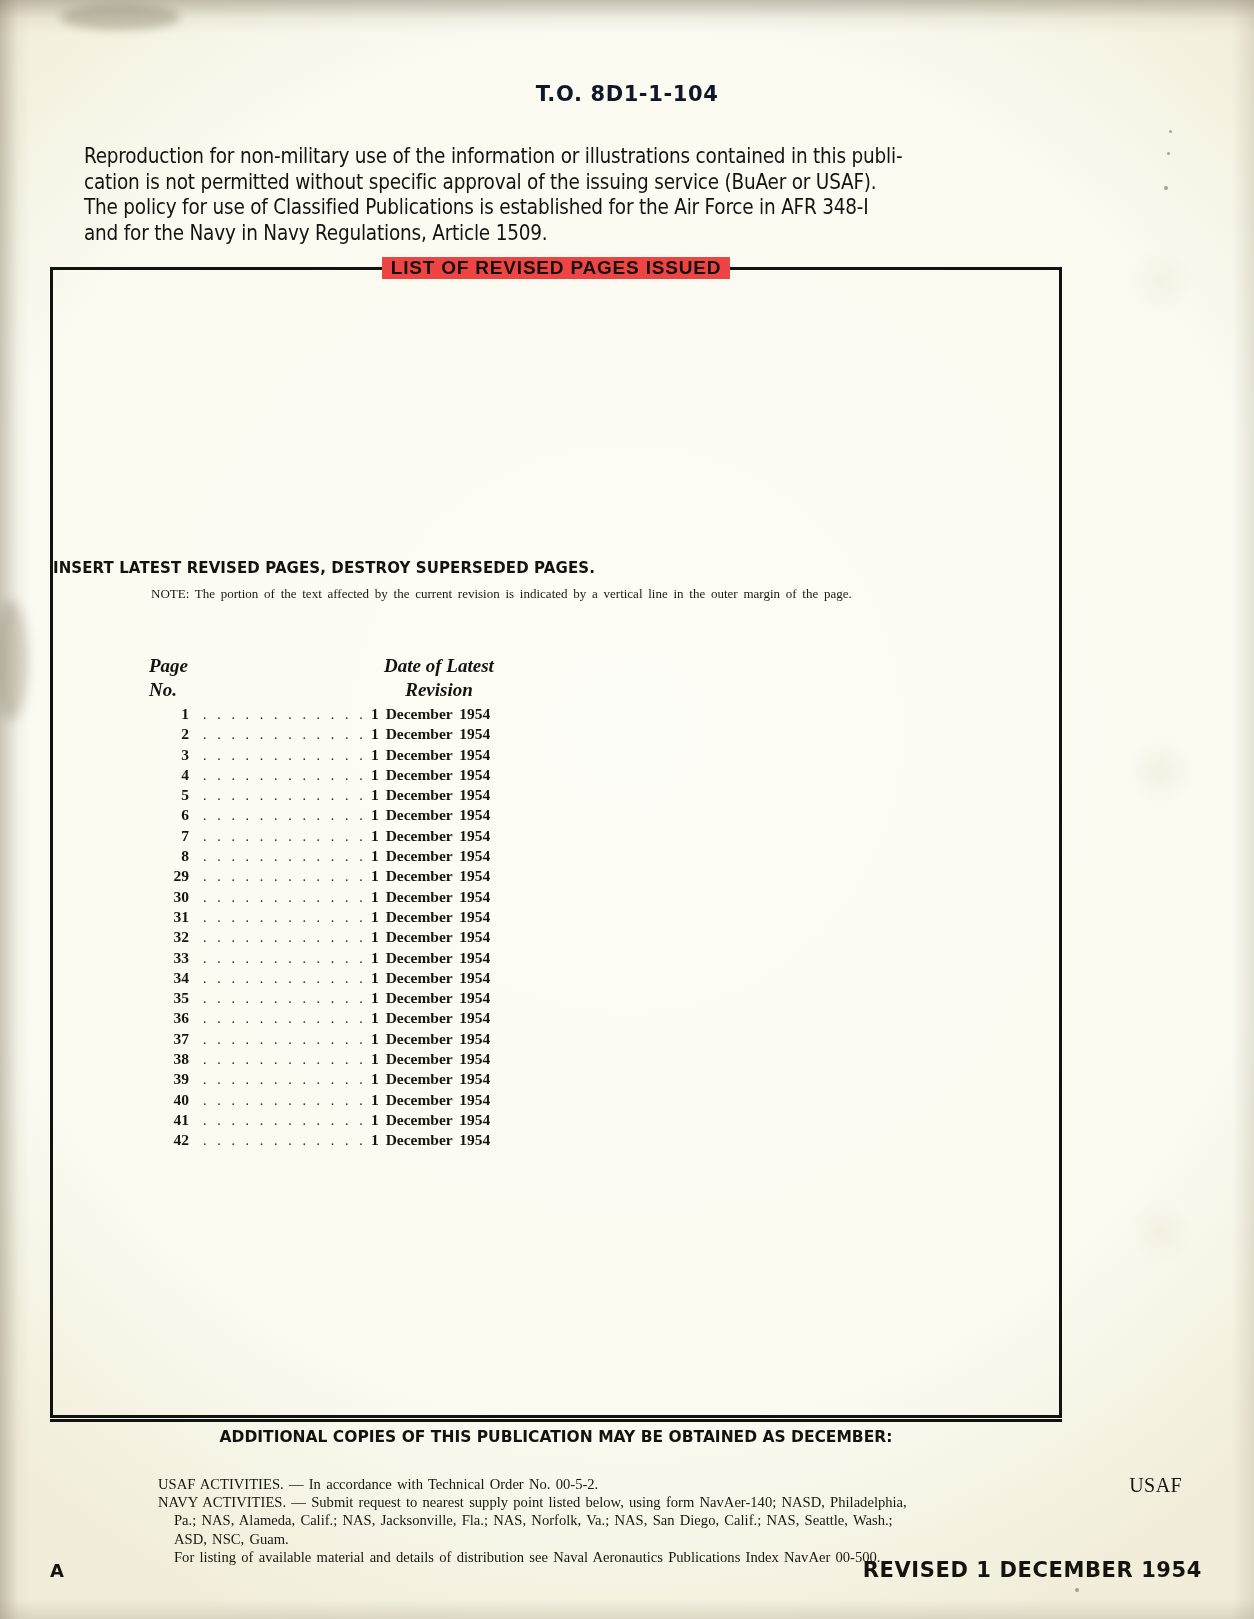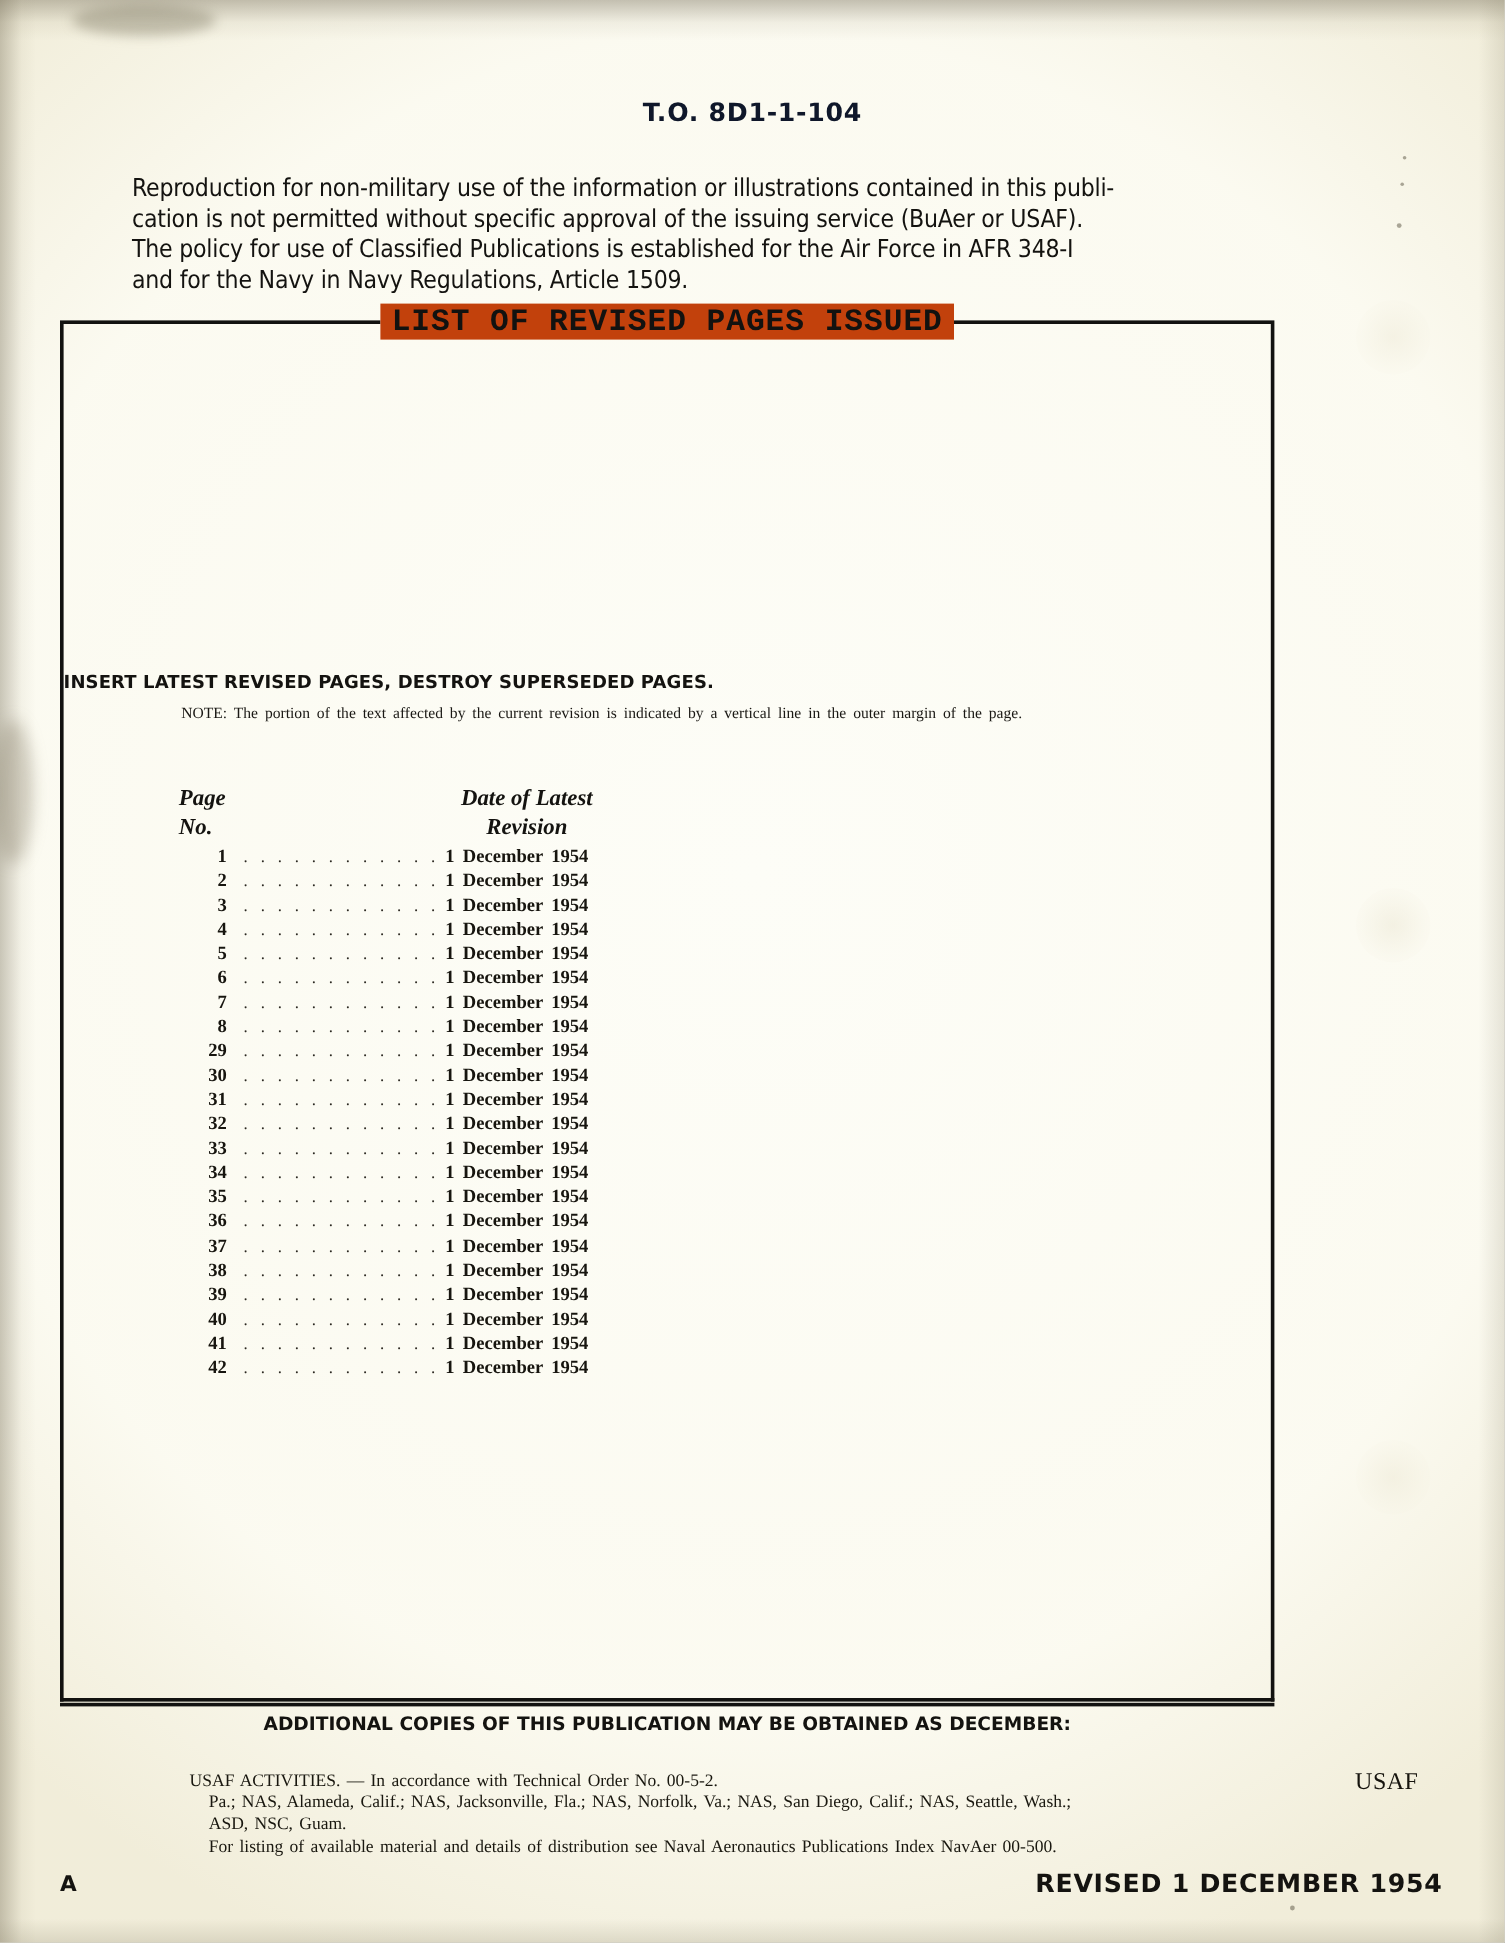--- a/index.html
+++ b/index.html
@@ -83,21 +83,21 @@
     left: 84px;
     width: 956px;
     font-family: "DejaVu Sans", sans-serif;
     font-size: 20.5px;
     line-height: 25.5px;
     letter-spacing: -0.2px;
     color: #141310;
     text-align: justify;
     font-stretch: condensed;
   }
-  .intro div { white-space: nowrap; margin-left: 26px; }
+  .intro div { white-space: nowrap; }
 
   
   .box {
     position: absolute;
     top: 270px;
     left: 50px;
     width: 1012px;
     height: 1148px;
     border: 3px solid #121210;
     border-top: none;
@@ -111,28 +111,28 @@
     height: 0;
     display: flex;
     align-items: center;
   }
   .box-toprule .rule {
     flex: 1;
     height: 3px;
     background: #121210;
   }
   .box-toprule .rule-label {
-    font-family: Liberation Mono, monospace;
-    font-weight: bold;
-    font-size: 26px;
+    font-family: Liberation Sans, sans-serif;
+    font-weight: bold;
+    font-size: 19px;
     letter-spacing: 0.8px;
     color: #121210;
     padding: 0 9px;
     white-space: nowrap;
-    background: #c2410c;
+    background: #ef4444;
   }
   .rule-left { max-width: 332px; }
 
   .insert-line {
     position: absolute;
     top: 289px;
     left: 0;
     width: 100%;
     text-align: left;
     font-family: "DejaVu Sans", sans-serif;
@@ -449,20 +449,21 @@
       </div>
 
     </div>
 
     <div class="bottom-rule"></div>
 
     <div class="addl-head">ADDITIONAL COPIES OF THIS PUBLICATION MAY BE OBTAINED AS DECEMBER:</div>
 
     <div class="acts">
       <div class="ln">USAF ACTIVITIES. — In accordance with Technical Order No. 00-5-2.</div>
+      <div class="ln">NAVY ACTIVITIES. — Submit request to nearest supply point listed below, using form NavAer-140; NASD, Philadelphia,</div>
       <div class="ln ind">Pa.; NAS, Alameda, Calif.; NAS, Jacksonville, Fla.; NAS, Norfolk, Va.; NAS, San Diego, Calif.; NAS, Seattle, Wash.;</div>
       <div class="ln ind">ASD, NSC, Guam.</div>
       <div class="ln ind">For listing of available material and details of distribution see Naval Aeronautics Publications Index NavAer 00-500.</div>
     </div>
 
     <div class="usaf-mark">USAF</div>
 
     <div class="pg-letter">A</div>
     <div class="revised-stamp">REVISED 1 DECEMBER 1954</div>
 

